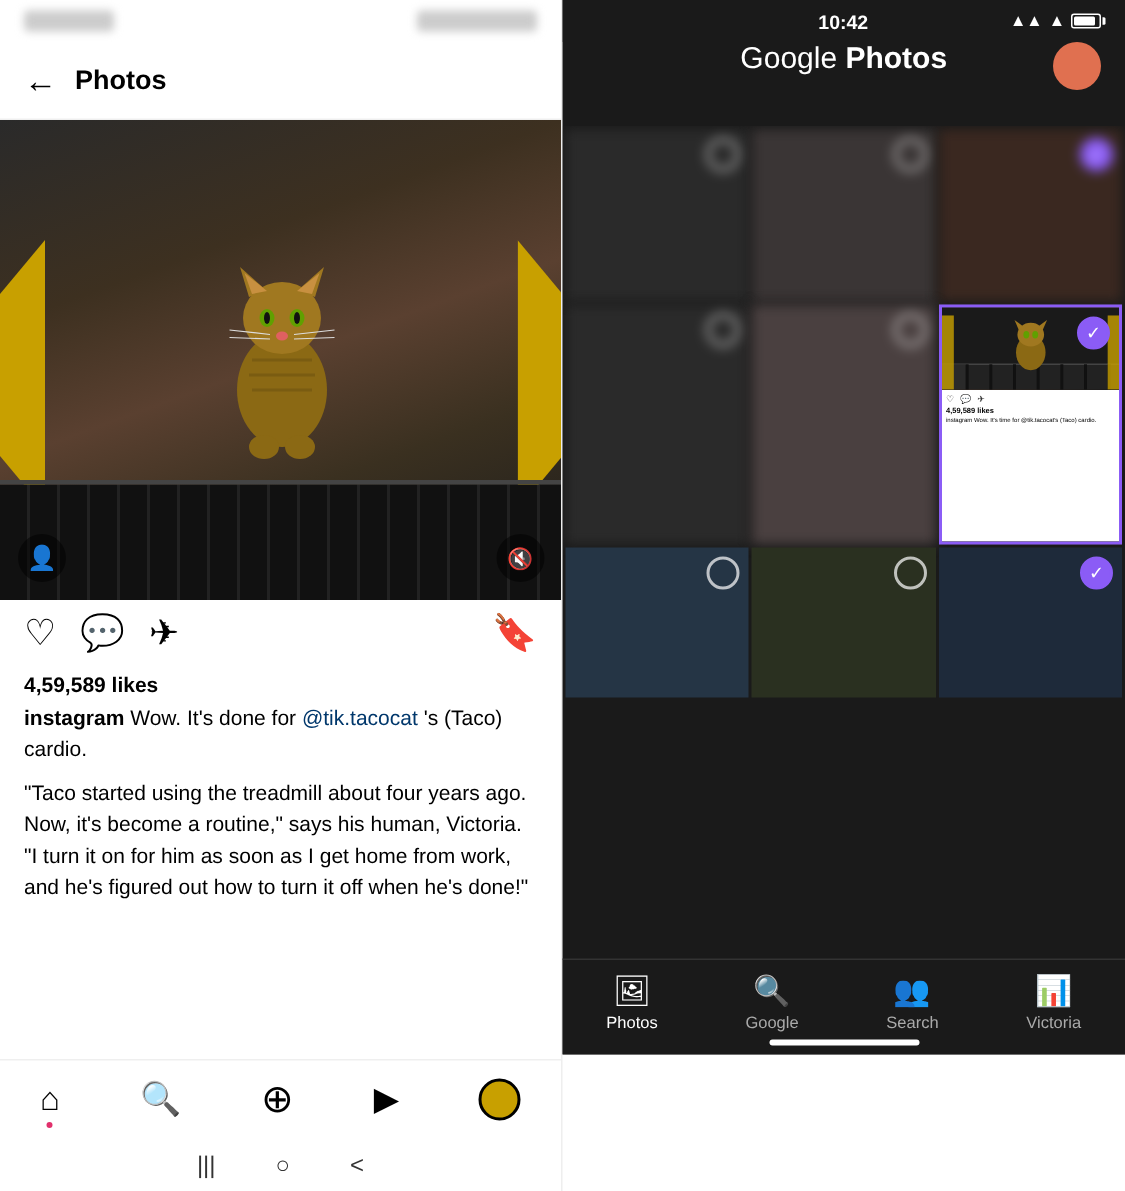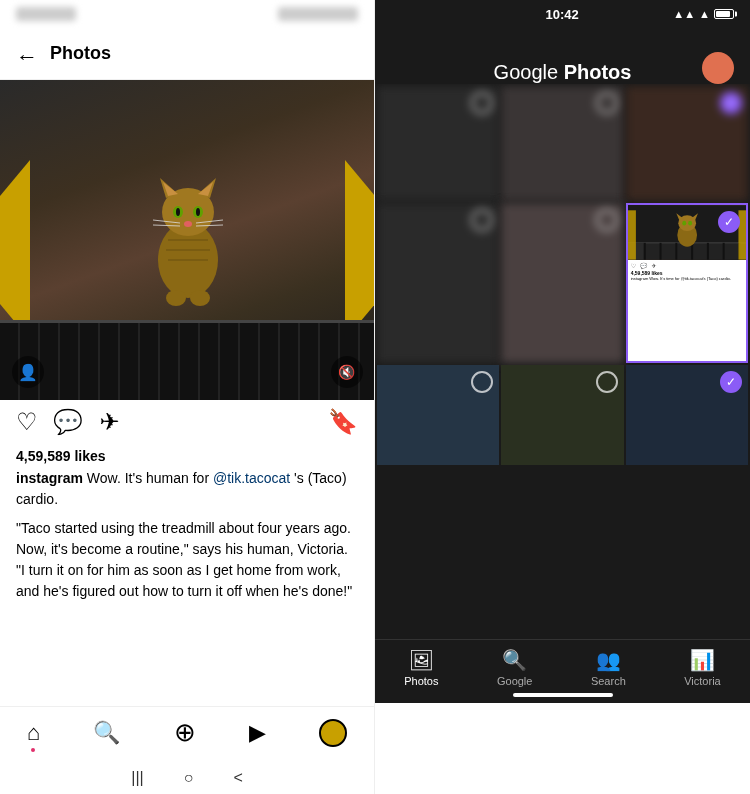--- a/index.html
+++ b/index.html
@@ -302,21 +302,21 @@
       top: 1px;
       bottom: 1px;
       width: 75%;
       background: #fff;
       border-radius: 1px;
     }
 
     .gp-app-header {
       height: 56px;
       display: flex;
-      align-items: flex-end;
+      align-items: flex-start;
       justify-content: center;
       position: relative;
     }
     .gp-title {
       font-size: 20px;
       color: #fff;
       font-weight: 400;
     }
     .gp-title strong {
       font-weight: 700;
@@ -541,21 +541,21 @@
     <span class="ig-action-icon">♡</span>
     <span class="ig-action-icon">💬</span>
     <span class="ig-action-icon">✈</span>
     <span class="ig-bookmark">🔖</span>
   </div>
 
   <div class="ig-content">
     <div class="ig-likes">4,59,589 likes</div>
     <div class="ig-caption">
       <span class="username">instagram</span>
-      <span> Wow. It's human for </span>
+      <span> Wow. It's done for </span>
       <span class="mention">@tik.tacocat</span>
       <span>'s (Taco) cardio.</span>
     </div>
     <div class="ig-long-caption">"Taco started using the treadmill about four years ago. Now, it's become a routine," says his human, Victoria. "I turn it on for him as soon as I get home from work, and he's figured out how to turn it off when he's done!"</div>
   </div>
 
   <div class="ig-nav">
     <div class="ig-nav-item">
       <span class="ig-nav-icon">⌂</span>
       <div class="ig-nav-dot"></div>

